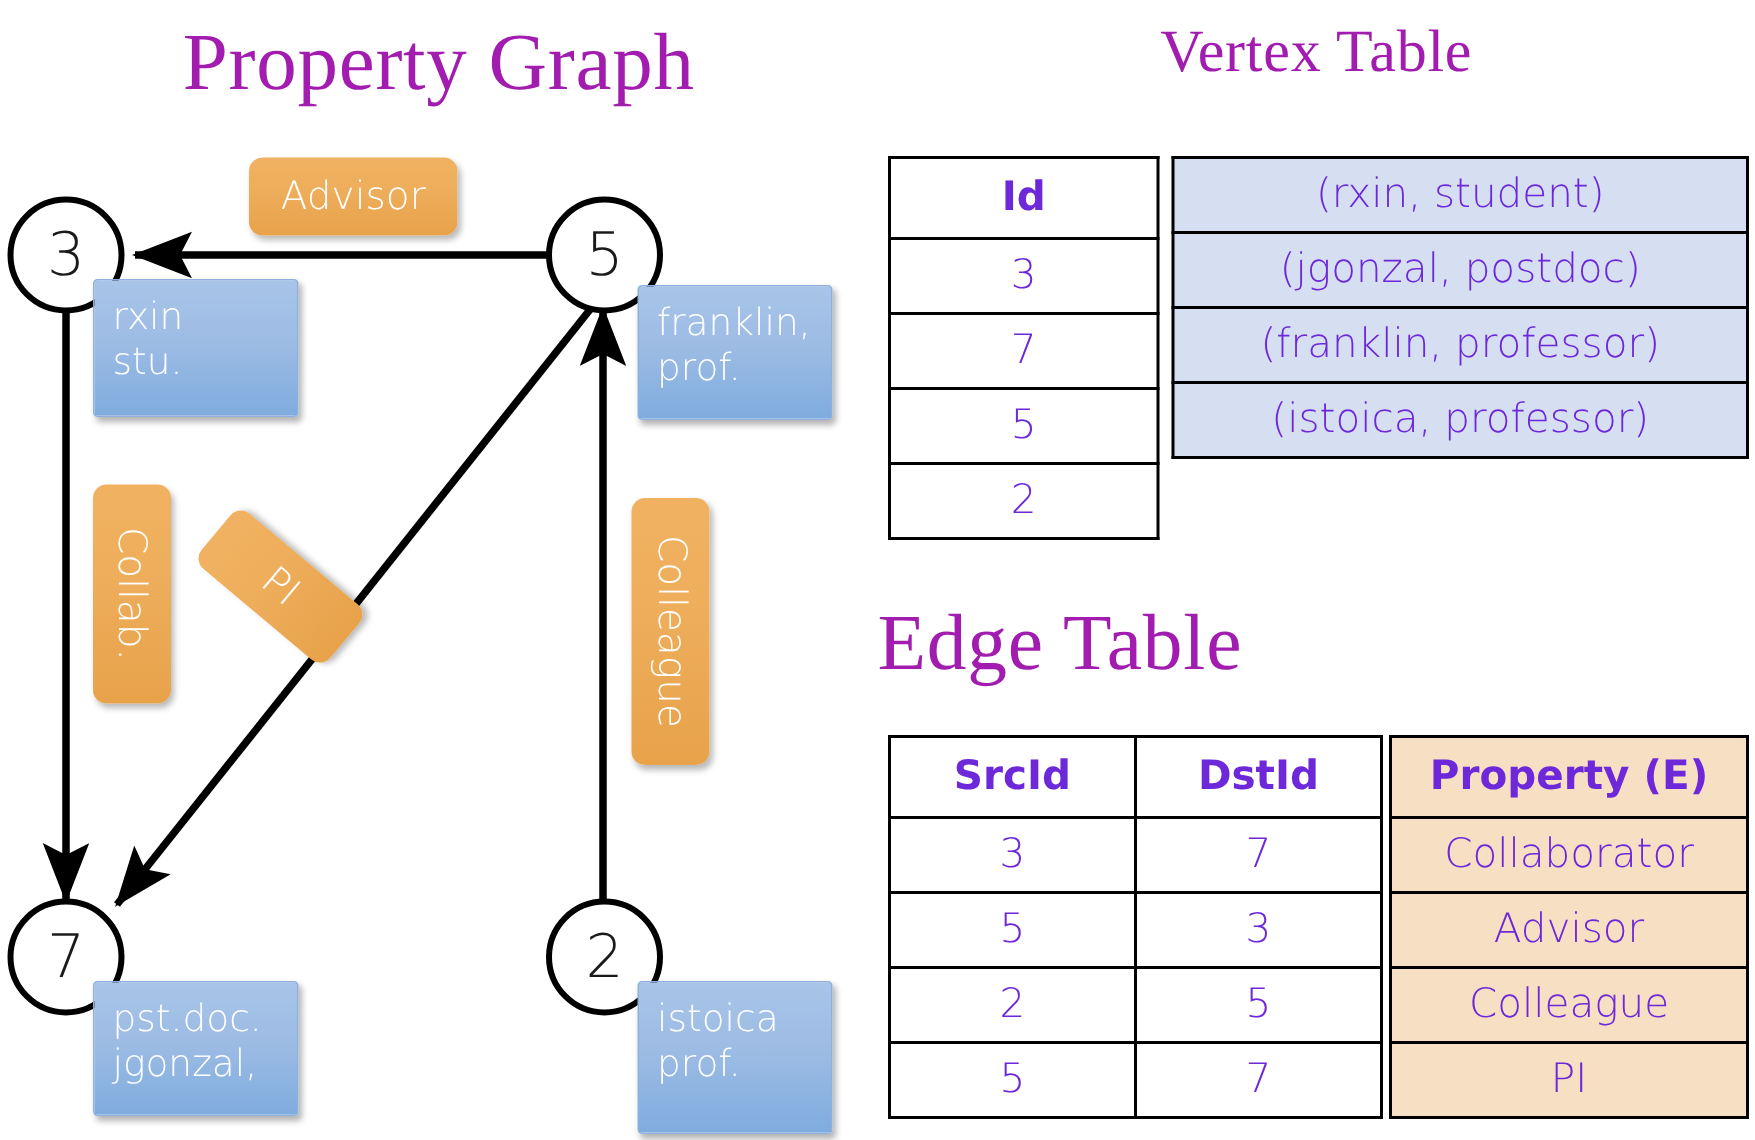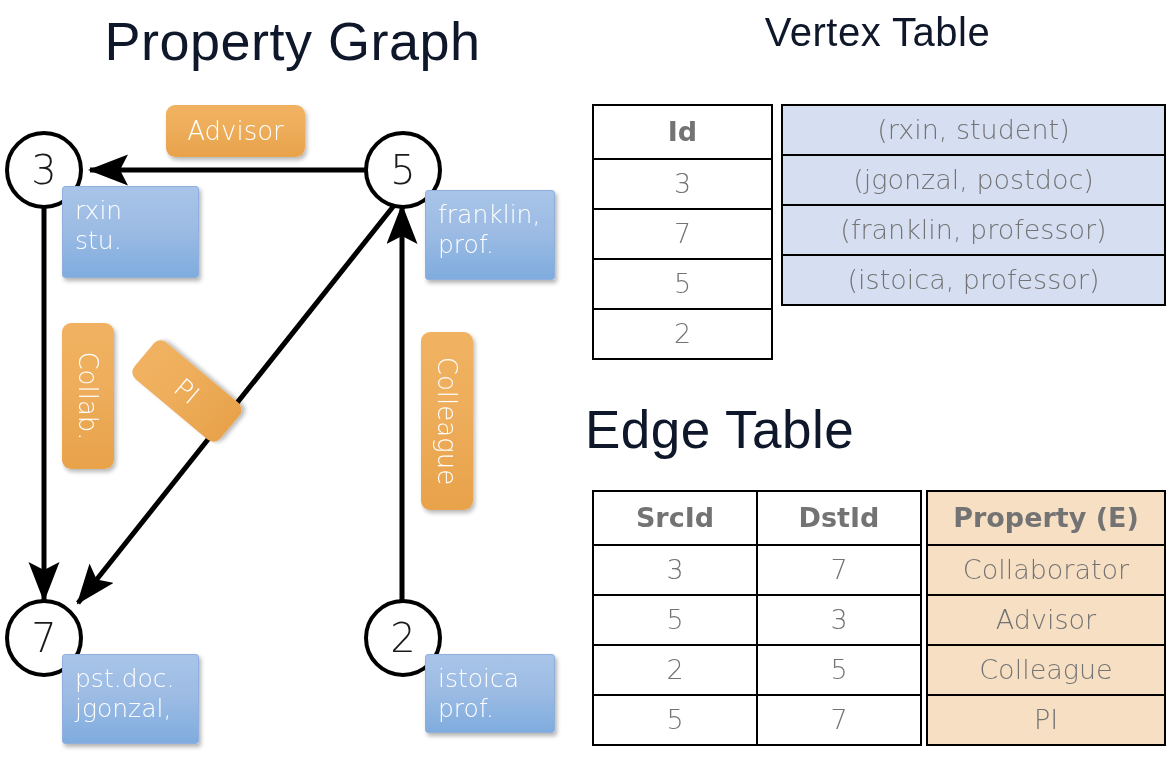--- a/index.html
+++ b/index.html
@@ -12,23 +12,23 @@
     height: 760px;
     position: relative;
     overflow: hidden;
     font-family: "Liberation Sans", sans-serif;
     -webkit-font-smoothing: antialiased;
   }
 
   
   .title {
     position: absolute;
-    font-family: Liberation Sans, sans-serif;
-    font-weight: 300;
-    color: #0f172a;
+    font-family: Liberation Serif, serif;
+    font-weight: 300;
+    color: #a21caf;
     white-space: nowrap;
     letter-spacing: 0.5px;
   }
   #title-property-graph {
     left: 0; top: 10px;
     width: 585px;
     text-align: center;
     font-size: 54px;
   }
   #title-vertex-table {
@@ -112,21 +112,21 @@
   }
   .edge-label > span { white-space: nowrap; display:block; }
   .rot90 > span { transform: rotate(90deg); }
 
   
   .tbl {
     position: absolute;
     border-collapse: collapse;
     font-family: "DejaVu Sans", sans-serif;
     font-weight: 300;
-    color: #737373;
+    color: #6d28d9;
   }
   .tbl td, .tbl th {
     border: 2px solid #000000;
     text-align: center;
     font-weight: 300;
     padding: 0;
     font-size: 27px;
     height: 48px;
     line-height: 48px;
   }
@@ -200,21 +200,21 @@
   <div class="prop-box" style="left:425px; top:190px; width:130px; height:90px;">
     <span>franklin,</span>
     <span>prof.</span>
   </div>
 
   <div class="prop-box" style="left:62px;  top:654px; width:137px; height:90px;">
     <span>pst.doc.</span>
     <span>jgonzal,</span>
   </div>
 
-  <div class="prop-box" style="left:425px; top:654px; width:130px; height:79px;">
+  <div class="prop-box" style="left:425px; top:654px; width:130px; height:102px;">
     <span>istoica</span>
     <span>prof.</span>
   </div>
 
   <div class="edge-label" style="left:166px; top:105px; width:139px; height:52px;">
     <span>Advisor</span>
   </div>
 
   <div class="edge-label rot90" style="left:62px; top:323px; width:52px; height:146px;">
     <span>Collab.</span>

